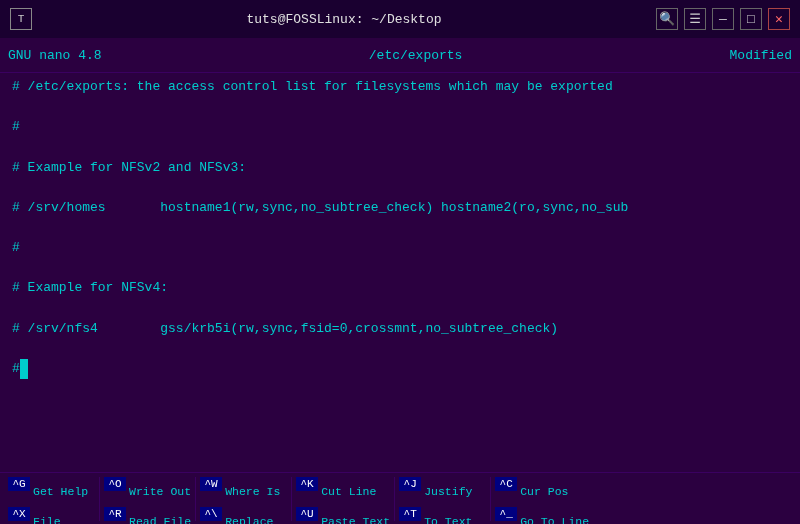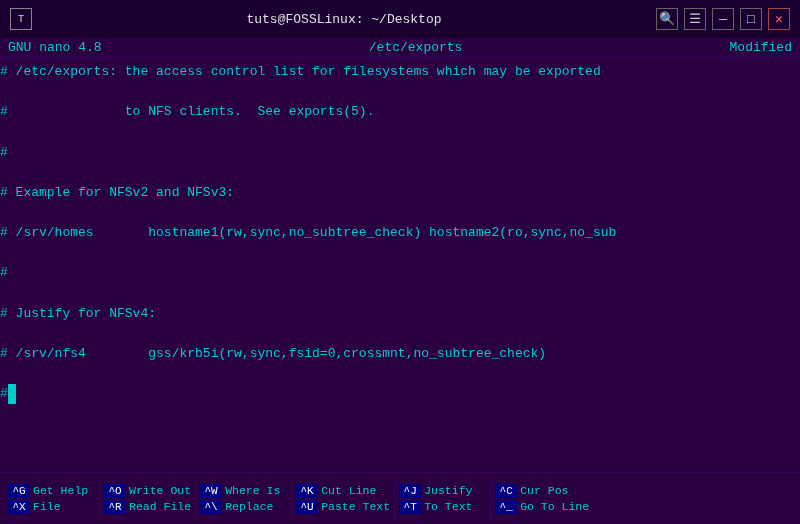--- a/index.html
+++ b/index.html
@@ -59,40 +59,40 @@
       font-size: 13px;
       color: #ccc;
       background: #1a0030;
     }
     #close-btn { border-color: #aa4444; color: #ff6666; }
 
     
     #nano-status {
       background: #2b0040;
       color: #00cccc;
-      height: 20px;
+      height: 35px;
       display: flex;
       align-items: center;
       justify-content: space-between;
       padding: 0 8px;
       font-size: 13px;
       flex-shrink: 0;
       border-bottom: 1px solid #3a0060;
     }
     #nano-version { color: #00cccc; }
     #nano-filename { color: #00cccc; }
     #nano-modified { color: #00cccc; }
 
     
     #editor {
       flex: 1;
       background: #2b0040;
       color: #00cccc;
       font-size: 13px;
-      padding: 4px 0;
+      padding: 4px 12px;
       overflow: hidden;
       white-space: pre;
       line-height: 1.55;
     }
 
     .line { display: block; }
     .comment { color: #00cccc; }
     .cursor {
       background: #00cccc;
       color: #2b0040;
@@ -137,20 +137,21 @@
       min-width: 22px;
       text-align: center;
       font-family: 'Courier New', monospace;
       display: inline-block;
     }
 
     .shortcut-label {
       color: #00cccc;
       font-size: 11.5px;
       font-family: 'Courier New', monospace;
+      margin-top: 15px;
     }
 
     .separator {
       width: 1px;
       height: 44px;
       background: #3a0060;
       flex-shrink: 0;
     }
   </style>
 </head>
@@ -174,26 +175,25 @@
   </div>
 </div>
 
 <div id="nano-status">
   <span id="nano-version">GNU nano 4.8</span>
   <span id="nano-filename">/etc/exports</span>
   <span id="nano-modified">Modified</span>
 </div>
 
 <div id="editor"><span class="line comment"># /etc/exports: the access control list for filesystems which may be exported</span>
-<span class="line comment">#               to NFS clients.  See exports(5).</span>
 <span class="line comment">#</span>
 <span class="line comment"># Example for NFSv2 and NFSv3:</span>
 <span class="line comment"># /srv/homes       hostname1(rw,sync,no_subtree_check) hostname2(ro,sync,no_sub</span>
 <span class="line comment">#</span>
-<span class="line comment"># Justify for NFSv4:</span>
+<span class="line comment"># Example for NFSv4:</span>
 <span class="line comment"># /srv/nfs4        gss/krb5i(rw,sync,fsid=0,crossmnt,no_subtree_check)</span>
 <span class="line comment">#<span class="cursor"> </span></span>
 </div>
 
 <div id="shortcut-bar">
     <div class="shortcut-group">
       <div class="shortcut-row">
         <span class="key-badge">^G</span>
         <span class="shortcut-label">Get Help</span>
       </div>

